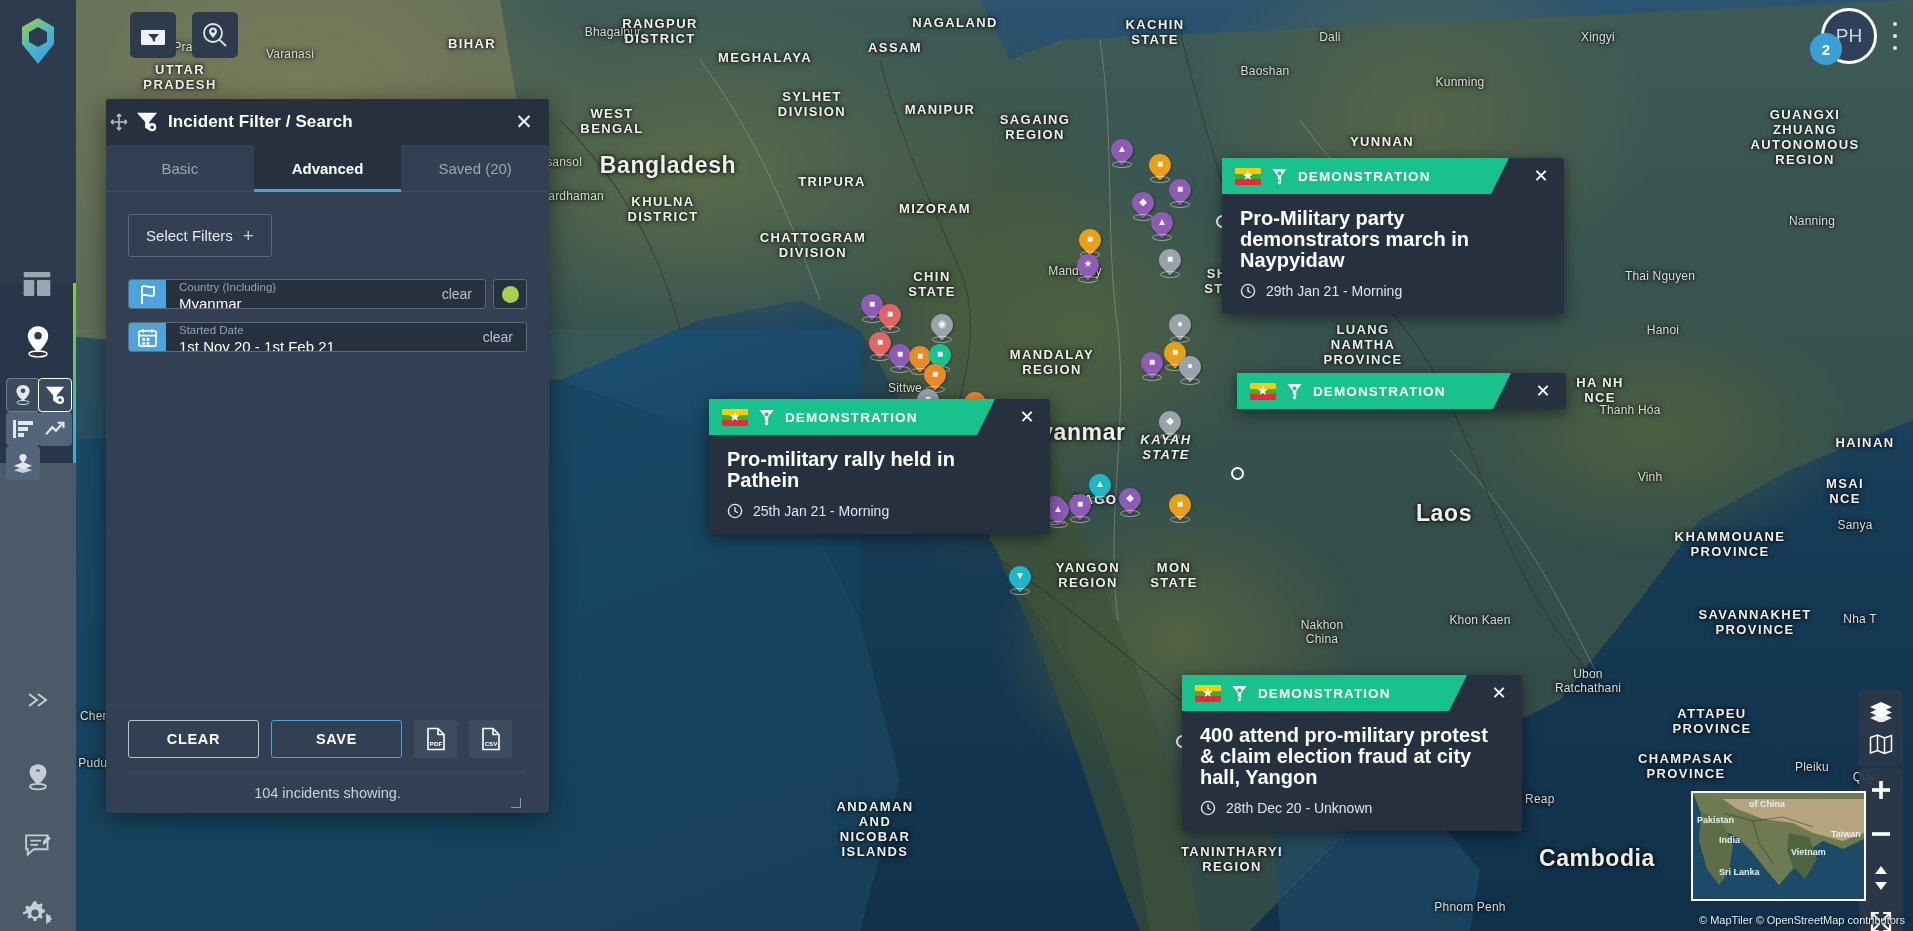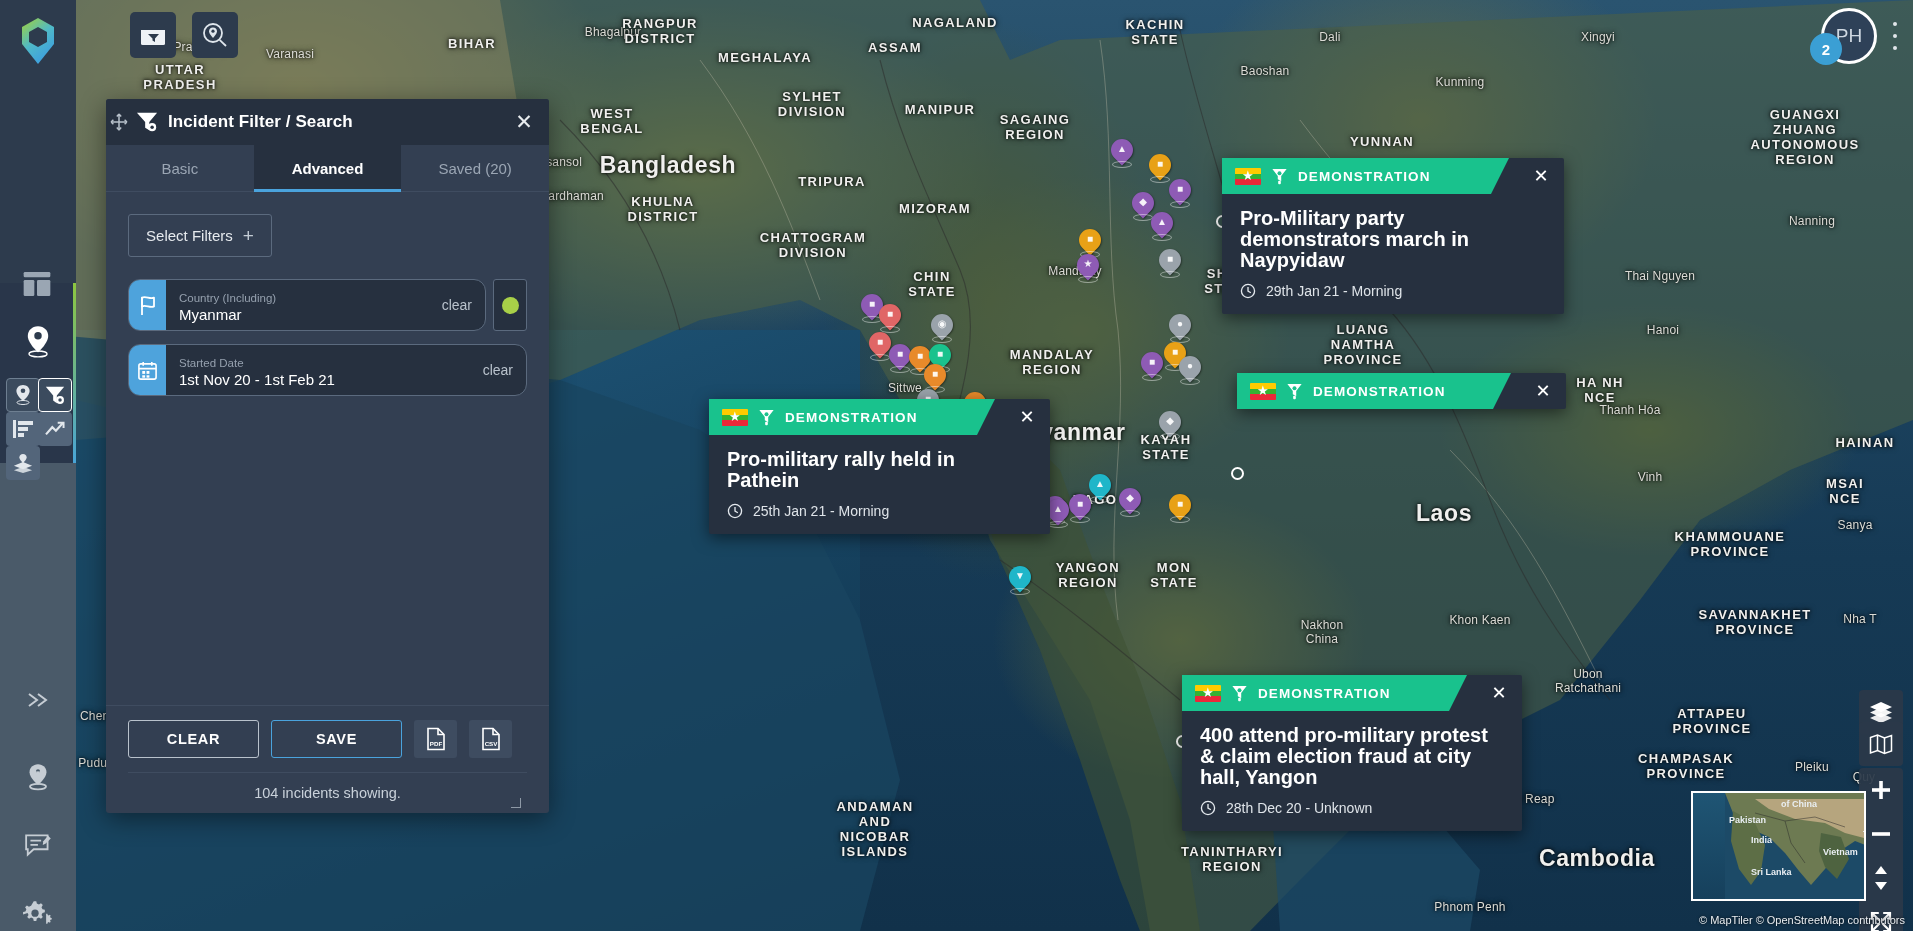--- a/index.html
+++ b/index.html
@@ -138,21 +138,21 @@
   #select-filters {
     width:144px; height:43px; border:1px solid #5b6a7e; border-radius:3px;
     display:flex; align-items:center; justify-content:center; gap:10px;
     color:#e6eaee; font-size:15px; cursor:pointer; margin-bottom:22px;
   }
   #select-filters .plus { font-size:19px; color:#c4ccd5; font-weight:300; line-height:19px;}
 
   .filter-row { display:flex; align-items:stretch; gap:7px; margin-bottom:13px; }
   .filter-chip {
     flex:1; display:flex; align-items:stretch; background:#26303f;
-    border:1px solid #5b6a7e; border-radius:12px; height:52px; overflow:hidden;
+    border:1px solid #5b6a7e; border-radius:3px; height:30px; overflow:hidden;
     position:relative; cursor:pointer;
   }
   .filter-chip .ic {
     width:37px; background:#4ea3dc; display:flex; align-items:center; justify-content:center;
     flex:0 0 37px;
   }
   .filter-chip .txt { padding:5px 0 0 13px; display:flex; flex-direction:column; justify-content:center;}
   .filter-chip .lbl { color:#95a0ae; font-size:11.5px; line-height:14px; }
   .filter-chip .val { color:#ffffff; font-size:15px; line-height:19px; font-weight:500; }
   .filter-chip .clear {
@@ -223,21 +223,20 @@
   
   .mapctl {
     position:absolute; right:10px; width:44px; background:#2b3949ee; border-radius:4px;
     display:flex; flex-direction:column; align-items:center; z-index:20; cursor:pointer;
   }
   .mapctl .r { height:44px; width:44px; display:flex; align-items:center; justify-content:center; cursor:pointer; }
   #minimap {
     position:absolute; right:47px; bottom:30px; width:175px; height:110px;
     border:2px solid #ffffff; z-index:20; overflow:hidden;
     background: linear-gradient(180deg,#1f5574 0%,#16405c 100%);
-    padding-left: 32px;
   }
   #attrib {
     position:absolute; right:8px; bottom:5px; color:#e9edf1; font-size:11px; z-index:21;
     text-shadow:0 0 3px rgba(0,0,0,.9);
   }
   svg { display:block; }
 </style>
 </head>
 <body>
 
@@ -317,21 +316,21 @@
 STATE</div>
         <div class="map-label dim" style="left: 1660px; top: 277px; transform: translate(-50%, -50%); text-align: center;">Thai Nguyen</div>
         <div class="map-label dim" style="left: 1663px; top: 331px; transform: translate(-50%, -50%); text-align: center;">Hanoi</div>
         <div class="map-label md" style="left: 1363px; top: 345px; transform: translate(-50%, -50%); text-align: center;">LUANG
 NAMTHA
 PROVINCE</div>
         <div class="map-label dim" style="left: 905px; top: 389px; transform: translate(-50%, -50%); text-align: center;">Sittwe</div>
         <div class="map-label md" style="left: 1052px; top: 363px; transform: translate(-50%, -50%); text-align: center;">MANDALAY
 REGION</div>
         <div class="map-label xl" style="left: 1073px; top: 432px; transform: translate(-50%, -50%); text-align: center;">Myanmar</div>
-        <div class="map-label md" style="left: 1166px; top: 448px; transform: translate(-50%, -50%); text-align: center;">KAYAH
+        <div class="map-label md" style="left: 1166px; top: 448px; transform: translate(-50%, -50%); text-align: center; font-style: italic;">KAYAH
 STATE</div>
         <div class="map-label md" style="left: 1600px; top: 391px; transform: translate(-50%, -50%); text-align: center;">HA NH
 NCE</div>
         <div class="map-label dim" style="left: 1630px; top: 411px; transform: translate(-50%, -50%); text-align: center;">Thanh Hóa</div>
         <div class="map-label md" style="left: 1865px; top: 443px; transform: translate(-50%, -50%); text-align: center;">HAINAN</div>
         <div class="map-label dim" style="left: 1650px; top: 478px; transform: translate(-50%, -50%); text-align: center;">Vinh</div>
         <div class="map-label md" style="left: 1095px; top: 500px; transform: translate(-50%, -50%); text-align: center;">BAGO</div>
         <div class="map-label xl" style="left: 1444px; top: 513px; transform: translate(-50%, -50%); text-align: center;">Laos</div>
         <div class="map-label md" style="left: 1845px; top: 492px; transform: translate(-50%, -50%); text-align: center;">MSAI
 NCE</div>

